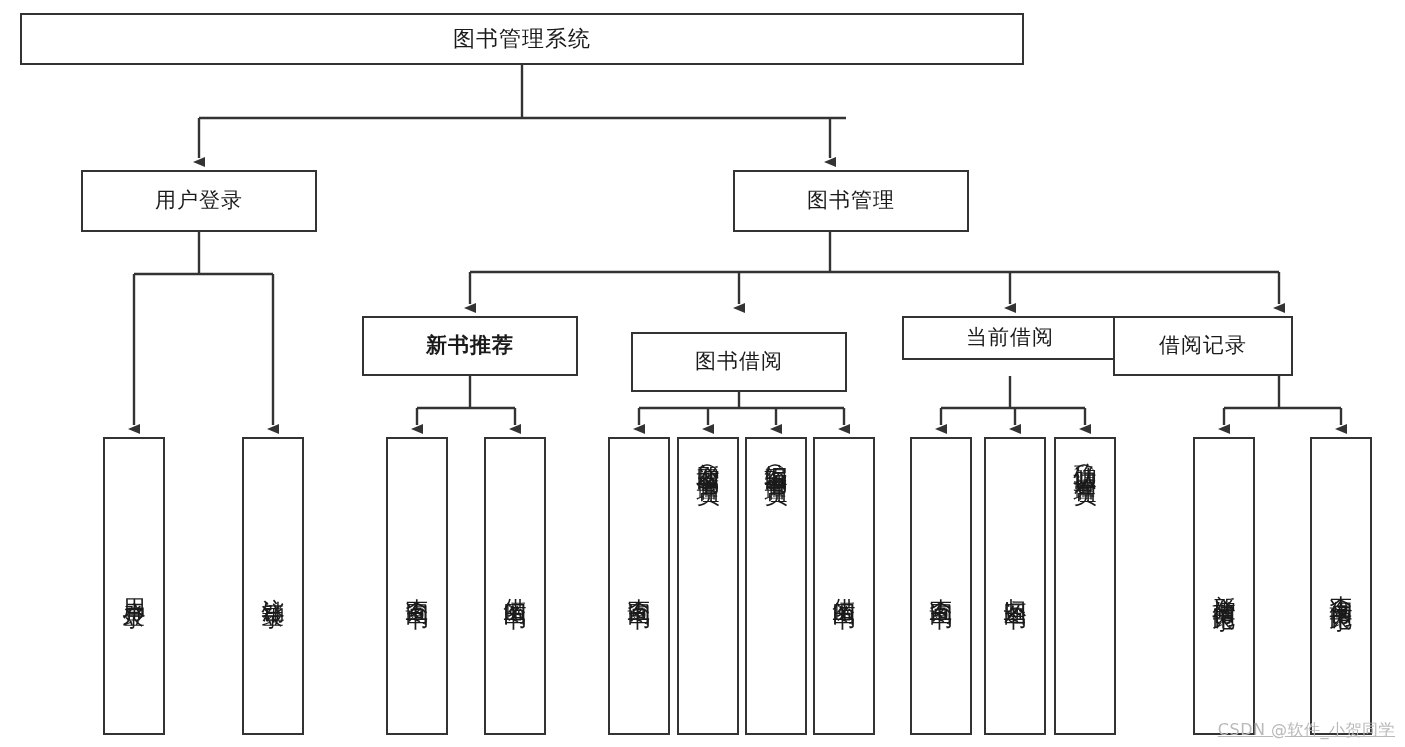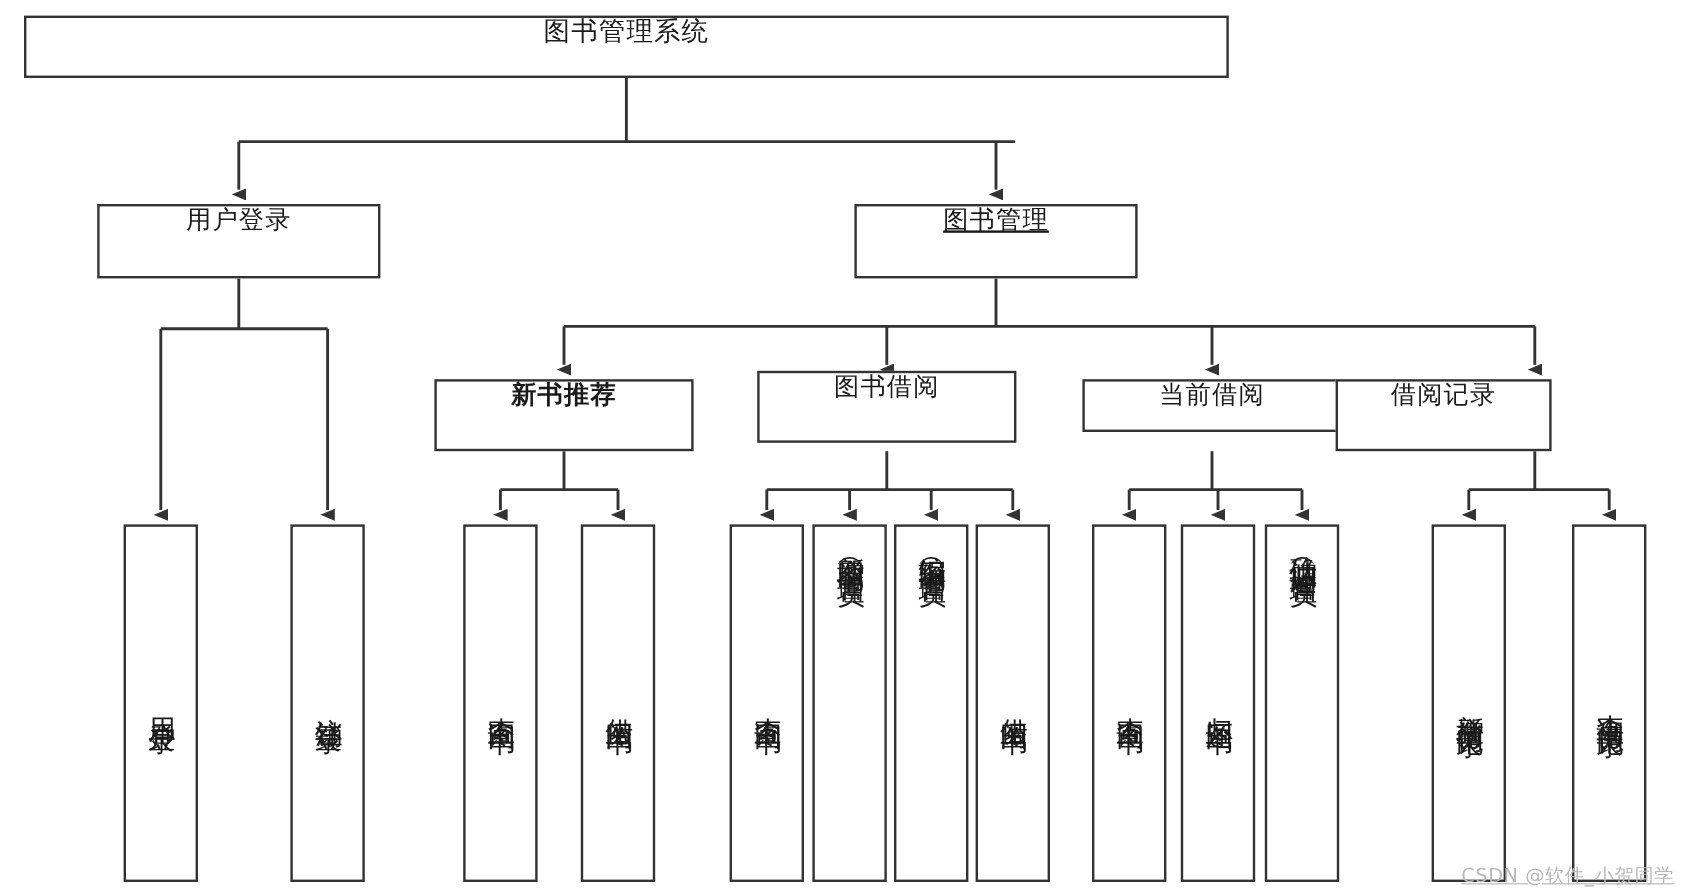--- a/index.html
+++ b/index.html
@@ -25,20 +25,21 @@
     width: 1405px;
     height: 747px;
     pointer-events: none;
   }
   .node {
     position: absolute;
     box-sizing: border-box;
     background: #ffffff;
     border: 2px solid #333333;
     display: flex;
+    align-items: center;
     justify-content: center;
     color: #1a1a1a;
   }
   .node .label {
     line-height: 1.12;
     text-align: center;
     white-space: pre;
   }
   
   .node.horiz .label {
@@ -125,28 +126,28 @@
     </g>
   </svg>
 
   <div class="node horiz" id="root-node" style="left:20px; top:13px; width:1004px; height:52px;">
     <span class="label">图书管理系统</span>
   </div>
 
   <div class="node horiz" style="left:81px; top:170px; width:236px; height:62px;">
     <span class="label">用户登录</span>
   </div>
-  <div class="node horiz" style="left:712px; top:170px; width:236px; height:62px;text-decoration:underline;">
+  <div class="node horiz" style="left:733px; top:170px; width:236px; height:62px;">
     <span class="label">图书管理</span>
   </div>
 
   <div class="node horiz" style="left:362px; top:316px; width:216px; height:60px;font-weight:bold;">
     <span class="label">新书推荐</span>
   </div>
-  <div class="node horiz" style="left:631px; top:309px; width:216px; height:60px;">
+  <div class="node horiz" style="left:631px; top:332px; width:216px; height:60px;">
     <span class="label">图书借阅</span>
   </div>
   <div class="node horiz" style="left:902px; top:316px; width:216px; height:44px;">
     <span class="label">当前借阅</span>
   </div>
   <div class="node horiz" style="left:1113px; top:316px; width:180px; height:60px;">
     <span class="label">借阅记录</span>
   </div>
 
   <div class="node vert" style="left:103px; top:437px; width:62px; height:298px; align-items:center; padding-top:0;">

